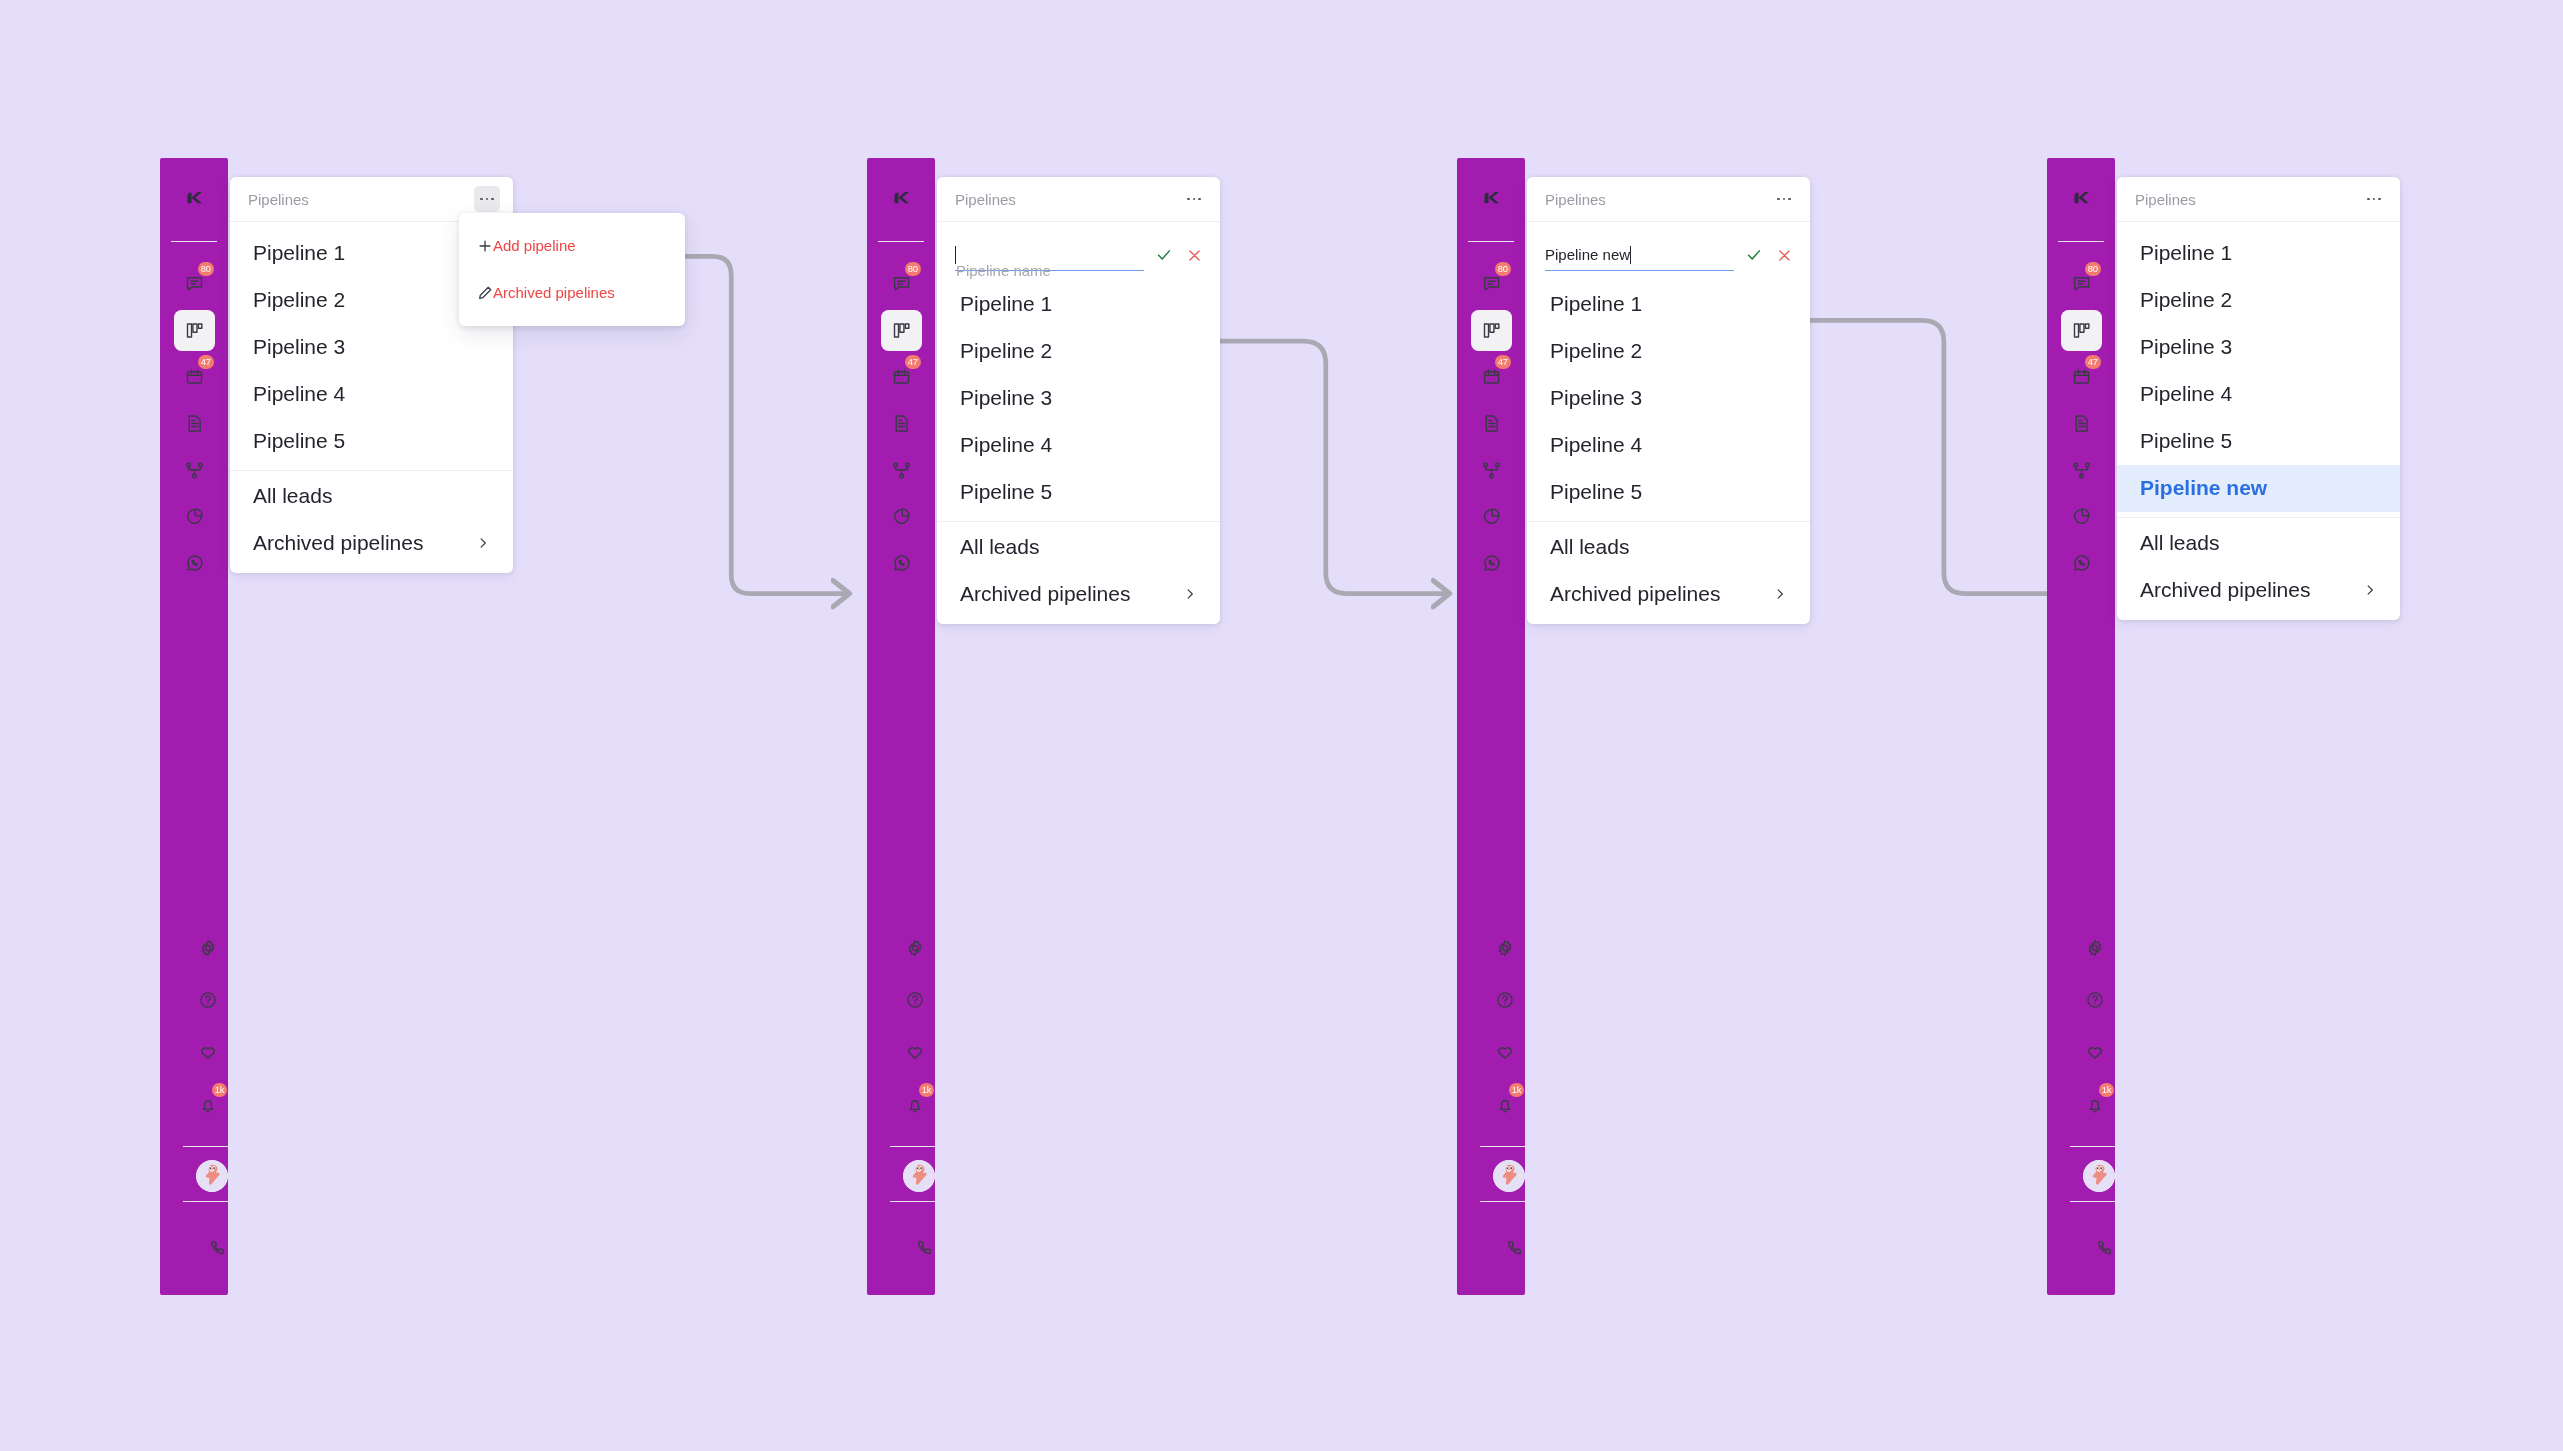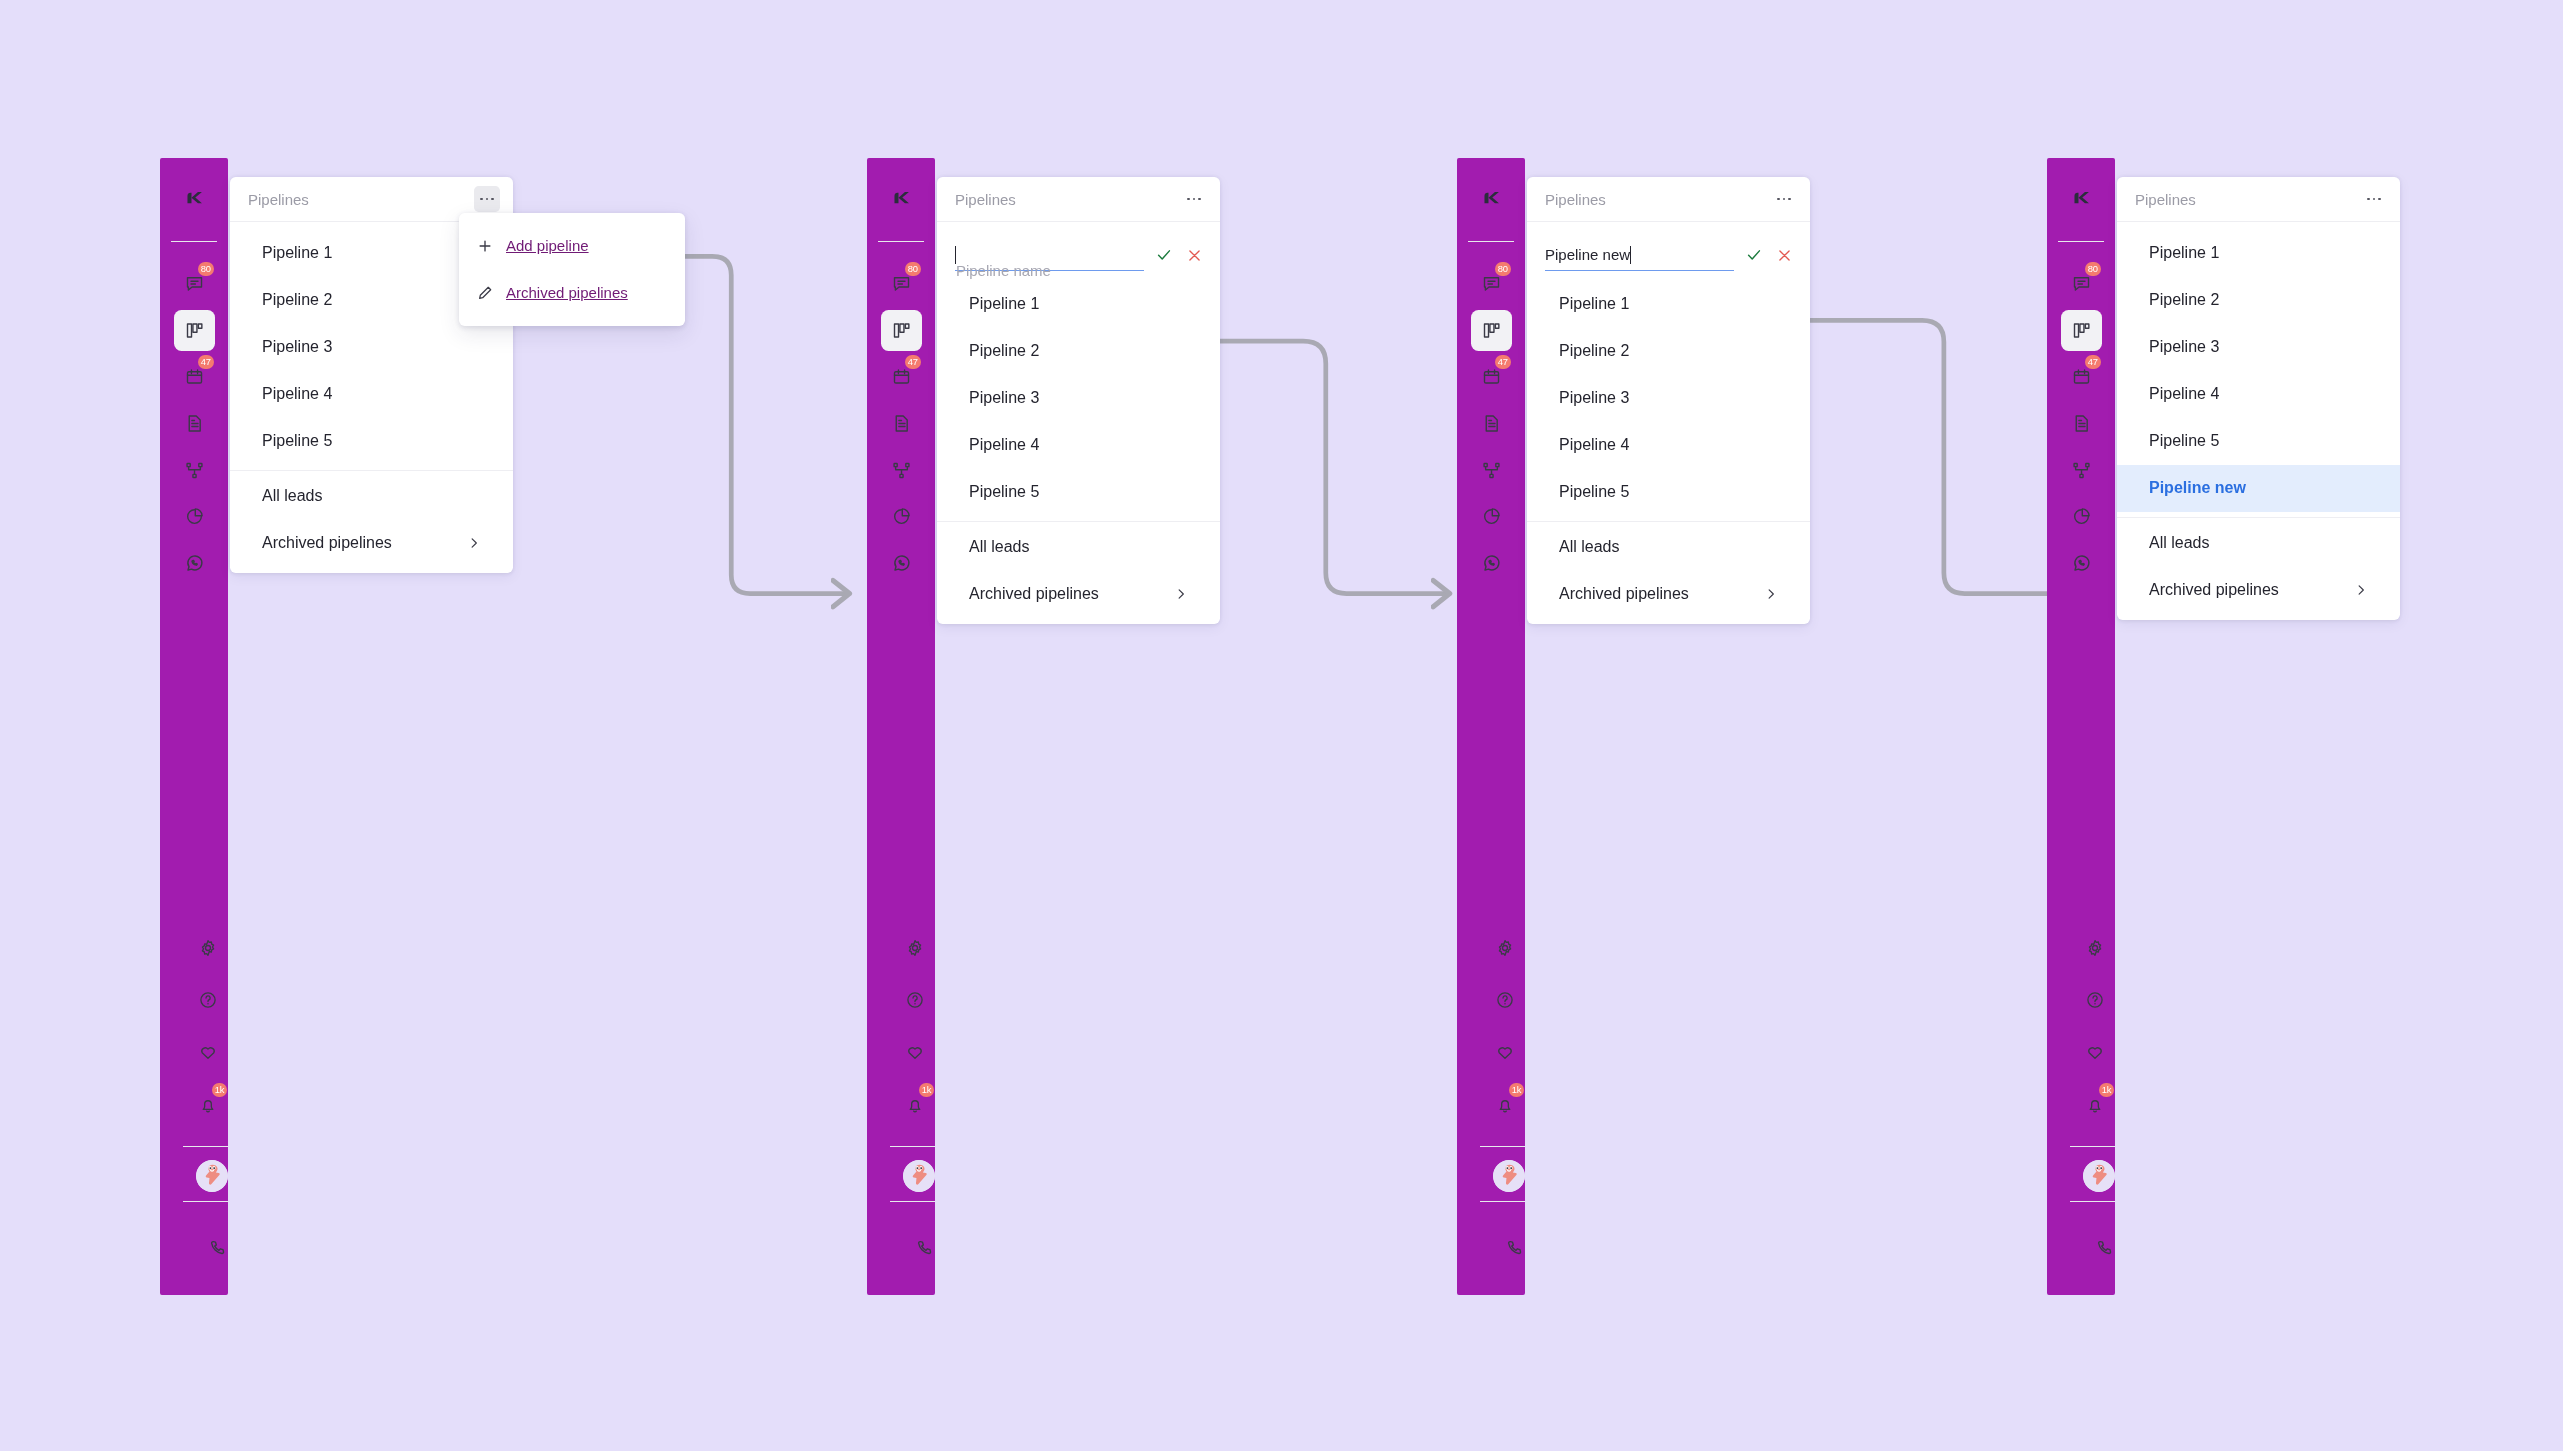--- a/index.html
+++ b/index.html
@@ -171,22 +171,22 @@
     background: #55555f; display:block;
   }
 
   .panel-list { padding: 7.5px 0 5.7px 0; }
 
   .list-item {
     height: 47px;
     display: flex;
     align-items: center;
     justify-content: space-between;
-    padding: 0 32px;
-    font-size: 16px;
+    padding: 0 23px;
+    font-size: 21px;
     color: #24242E;
     box-sizing: border-box;
   }
   .list-item.selected {
     background: #E3EDFD;
     color: #2B6FE0;
     font-weight: bold;
   }
   .group-sep {
     height: 0.9px;
@@ -245,25 +245,23 @@
     box-shadow: 0 1.9px 5.7px rgba(40,40,80,.12), 0 7.5px 21px rgba(40,40,80,.10);
     padding: 9.4px 0;
     z-index: 30;
     box-sizing: border-box;
   }
   .menu-item {
     height: 47px;
     display: flex;
     align-items: center;
     padding: 0 17px;
-    gap: 13px;
     font-size: 15px;
-    color: #701a75;
+    color: #ef4444;
     box-sizing: border-box;
-    text-decoration: underline;
   }
   .menu-icon { width: 17px; display:flex; align-items:center; justify-content:center; color:#3A3A46; }
 </style>
 </head>
 <body>
 
 <svg id="connectors" viewBox="0 0 2720 1540">
   <defs>
     <marker id="arrowhead" markerWidth="7" markerHeight="7" refX="3.2" refY="3.5" orient="auto" markerUnits="strokeWidth">
       <path d="M0.4,0.7 L3.9,3.5 L0.4,6.3" fill="none" stroke="#A9A9B3" stroke-width="1.1" stroke-linecap="round" stroke-linejoin="round"></path>

